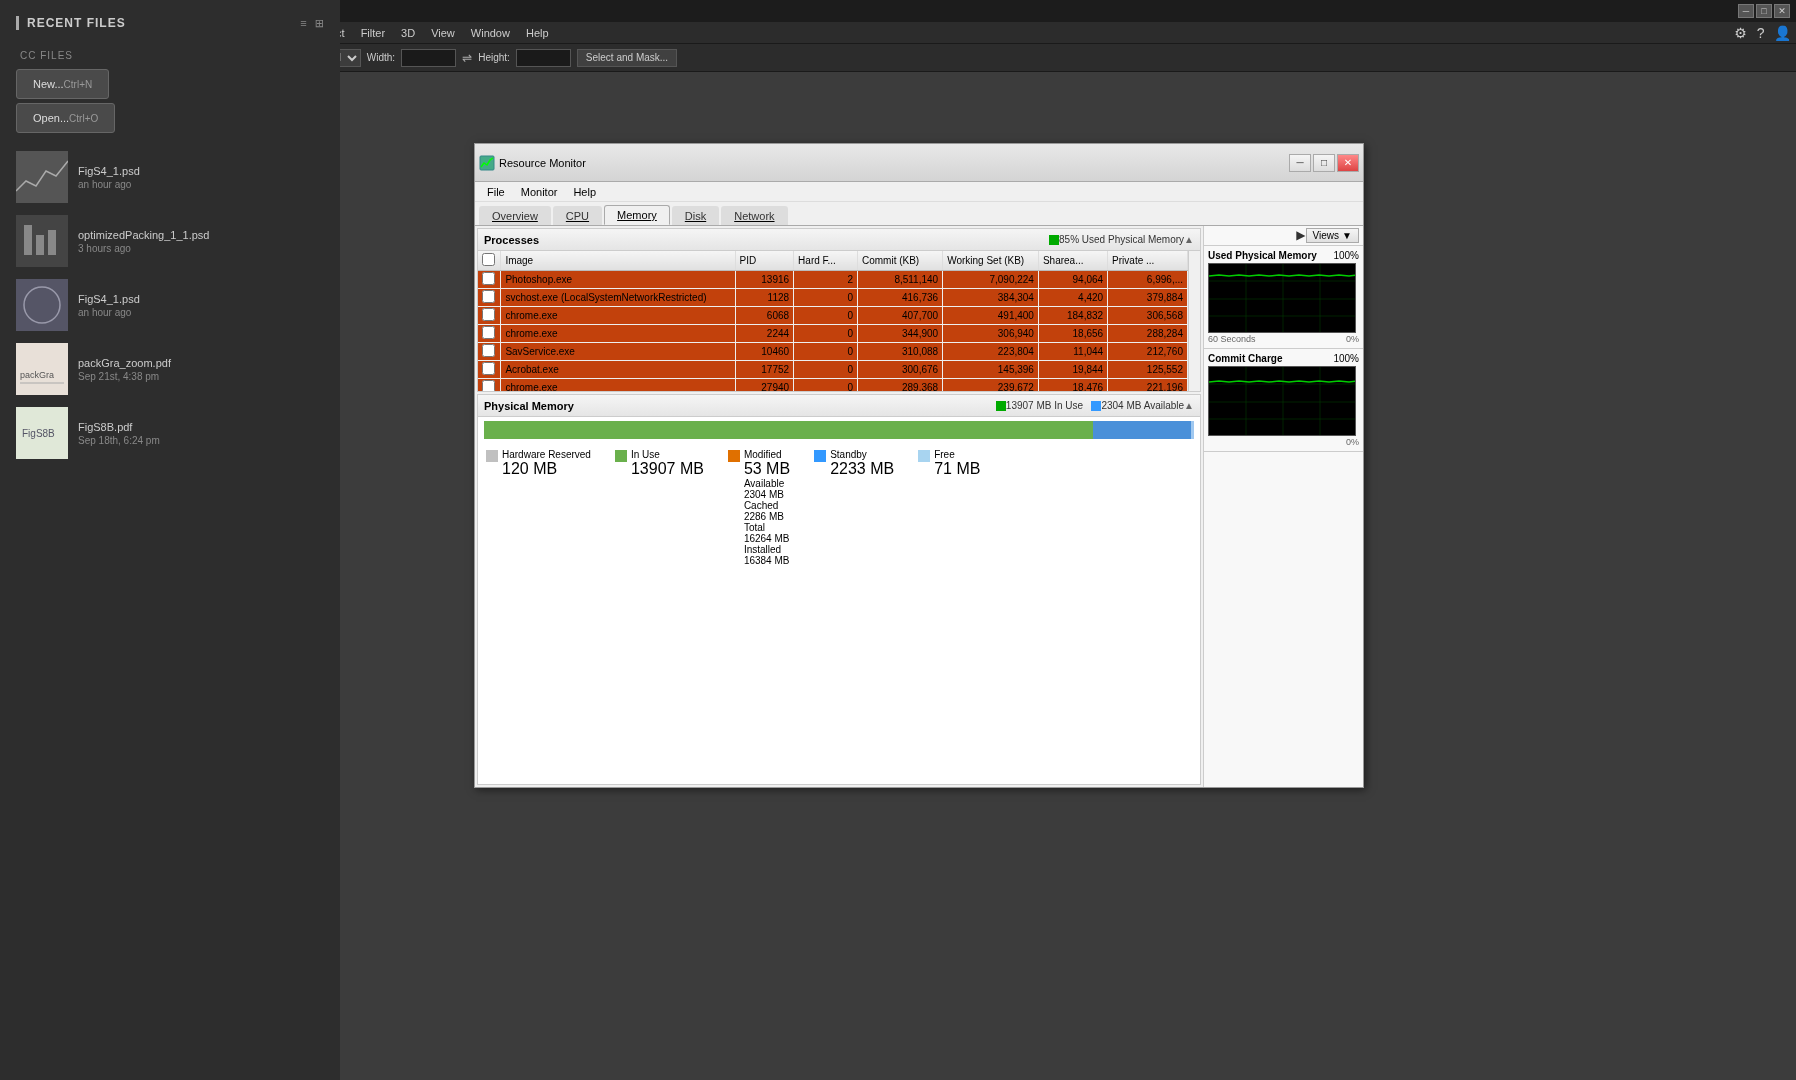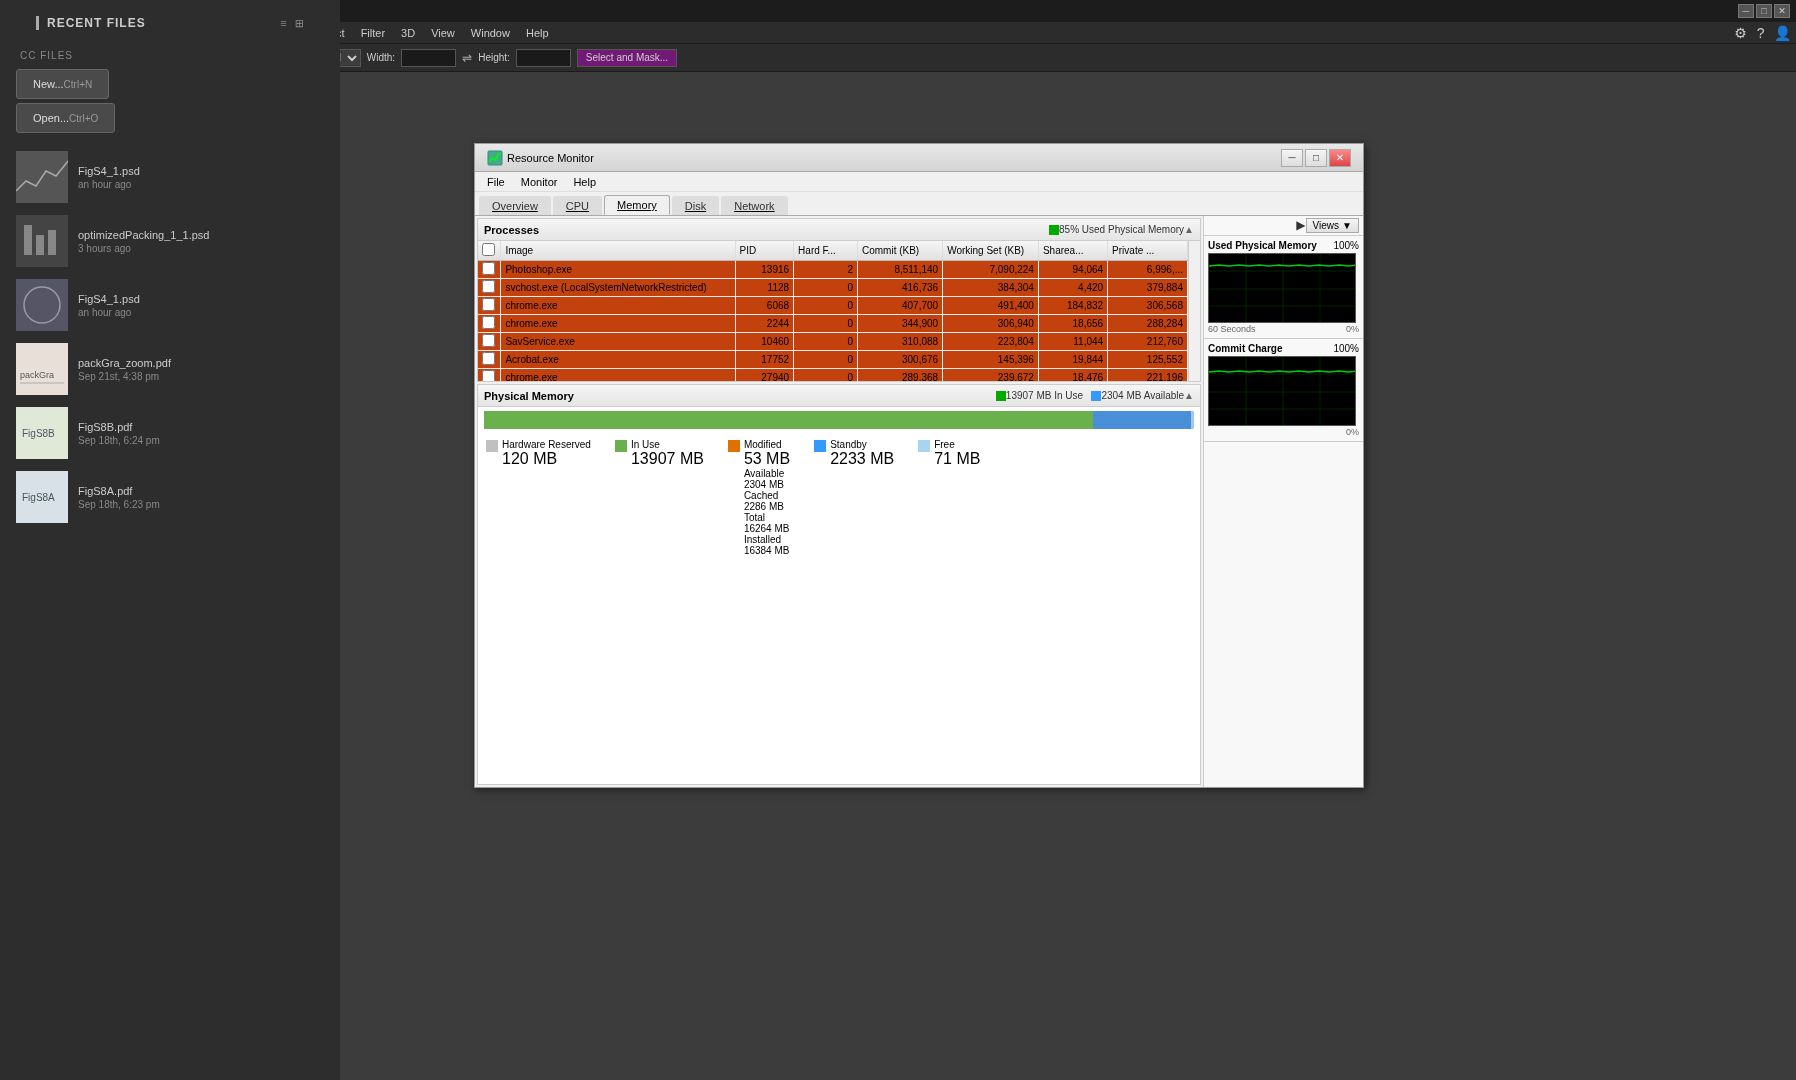--- a/index.html
+++ b/index.html
@@ -17,38 +17,38 @@
     .ps-toolbar-row { height: 28px; background: #2c2c2c; display: flex; align-items: center; padding: 0 6px; border-bottom: 1px solid #1a1a1a; gap: 6px; }
     .ps-toolbar-item { color: #ccc; font-size: 10px; display: flex; align-items: center; gap: 3px; }
     .ps-toolbar-input { background: #1a1a1a; border: 1px solid #555; color: #ccc; height: 18px; width: 55px; padding: 0 4px; font-size: 10px; }
     .ps-toolbar-select { background: #3c3c3c; border: 1px solid #555; color: #ccc; height: 18px; font-size: 10px; padding: 0 2px; }
 
     
     .ps-left-toolbar { position: absolute; left: 0; top: 72px; width: 26px; background: #2c2c2c; height: calc(100% - 72px); border-right: 1px solid #1a1a1a; }
 
     
     .ps-home { position: absolute; left: 0; top: 0; width: 340px; height: 100%; background: #2d2d2d; }
-    .ps-home-header { padding: 16px 36px; display: flex; align-items: center; justify-content: space-between; }
+    .ps-home-header { padding: 16px 16px; display: flex; align-items: center; justify-content: space-between; }
     .ps-home-title { color: #ccc; font-size: 12px; font-weight: bold; letter-spacing: 1px; display: flex; align-items: center; gap: 8px; }
     .ps-home-title::before { content: ''; display: inline-block; width: 3px; height: 14px; background: #aaa; }
     .ps-home-icons { display: flex; gap: 8px; color: #888; }
     .ps-cc-files { color: #888; font-size: 10px; padding: 4px 20px; letter-spacing: 1px; }
     .ps-btn { background: #4a4a4a; border: 1px solid #666; color: #ddd; padding: 8px 16px; border-radius: 3px; cursor: pointer; display: flex; justify-content: space-between; align-items: center; margin: 4px 16px; font-size: 11px; }
     .ps-btn-shortcut { color: #999; font-size: 10px; }
 
     .ps-recent-files { padding: 8px 0; overflow-y: auto; height: calc(100% - 180px); }
     .ps-file-item { display: flex; align-items: center; padding: 6px 16px; cursor: pointer; gap: 10px; }
     .ps-file-thumb { width: 52px; height: 52px; background: #555; flex-shrink: 0; display: flex; align-items: center; justify-content: center; overflow: hidden; }
     .ps-file-info { flex: 1; min-width: 0; }
     .ps-file-name { color: #ccc; font-size: 11px; white-space: nowrap; overflow: hidden; text-overflow: ellipsis; }
     .ps-file-date { color: #888; font-size: 10px; margin-top: 2px; }
 
     
     .resource-monitor { position: absolute; left: 474px; top: 143px; width: 890px; height: 645px; background: #f0f0f0; border: 1px solid #999; box-shadow: 2px 2px 8px rgba(0,0,0,0.5); display: flex; flex-direction: column; }
-    .rm-titlebar { height: 28px; background: linear-gradient(180deg, #e8e8e8, #d4d4d4); display: flex; align-items: center; padding: 0 12px; border-bottom: 1px solid #aaa; justify-content: flex-end; }
+    .rm-titlebar { height: 38px; background: linear-gradient(180deg, #e8e8e8, #d4d4d4); display: flex; align-items: center; padding: 0 4px; border-bottom: 1px solid #aaa; justify-content: flex-end; }
     .rm-title-icon { width: 16px; height: 16px; margin-right: 4px; }
     .rm-title-text { flex: 1; color: #000; font-size: 11px; }
     .rm-title-btns { display: flex; gap: 2px; }
     .rm-title-btn { width: 22px; height: 18px; background: linear-gradient(180deg, #f5f5f5, #ddd); border: 1px solid #aaa; display: flex; align-items: center; justify-content: center; cursor: pointer; font-size: 10px; color: #333; }
 
     .rm-menubar { height: 20px; background: #f0f0f0; display: flex; align-items: center; padding: 0 4px; border-bottom: 1px solid #ddd; }
     .rm-menu-item { color: #000; padding: 2px 8px; font-size: 11px; cursor: pointer; }
 
     .rm-tabs { height: 24px; background: #f0f0f0; display: flex; align-items: flex-end; padding: 0 4px; border-bottom: 1px solid #aaa; text-decoration: underline; }
     .rm-tab { padding: 3px 12px; font-size: 11px; cursor: pointer; border: 1px solid transparent; border-bottom: none; color: #333; background: #ddd; margin-right: 2px; border-radius: 3px 3px 0 0; }
@@ -161,21 +161,21 @@
   <span class="ps-toolbar-item">Anti-alias</span>
   <span class="ps-toolbar-item">Style:</span>
   <select class="ps-toolbar-select">
     <option>Normal</option>
   </select>
   <span class="ps-toolbar-item">Width:</span>
   <input class="ps-toolbar-input" style="">
   <span style="color:#aaa;font-size:12px;">⇌</span>
   <span class="ps-toolbar-item">Height:</span>
   <input class="ps-toolbar-input" style="">
-  <button class="ps-toolbar-input" style="width:auto;padding:0 8px;background:#701a75;cursor:pointer;">Select and Mask...</button>
+  <button class="ps-toolbar-input" style="width:auto;padding:0 8px;background:#404040;cursor:pointer;">Select and Mask...</button>
 </div>
 
 <div class="ps-left-toolbar">
   <div style="padding:4px 2px;display:flex;flex-direction:column;gap:3px;">
     <div style="width:22px;height:22px;background:#4a90d9;border:1px solid #6ab;display:flex;align-items:center;justify-content:center;font-size:10px;color:#fff;">⬚</div>
     <div style="width:22px;height:22px;background:#3a3a3a;border:1px solid #555;display:flex;align-items:center;justify-content:center;font-size:10px;color:#ccc;">∿</div>
     <div style="width:22px;height:22px;background:#3a3a3a;border:1px solid #555;display:flex;align-items:center;justify-content:center;font-size:10px;color:#ccc;">✦</div>
   </div>
 </div>
 
@@ -251,32 +251,20 @@
     <div class="ps-file-item">
       <div class="ps-file-thumb thumb-pdf2">
         <svg width="52" height="52" viewBox="0 0 52 52">
             <rect fill="#e0e8d8" width="52" height="52"></rect>
             <text x="6" y="30" font-size="10" fill="#556">FigS8B</text>
           </svg>
       </div>
       <div class="ps-file-info">
         <div class="ps-file-name">FigS8B.pdf</div>
         <div class="ps-file-date">Sep 18th, 6:24 pm</div>
-      </div>
-    </div>
-    <div class="ps-file-item">
-      <div class="ps-file-thumb thumb-pdf3">
-        <svg width="52" height="52" viewBox="0 0 52 52">
-            <rect fill="#d8e0e8" width="52" height="52"></rect>
-            <text x="6" y="30" font-size="10" fill="#455">FigS8A</text>
-          </svg>
-      </div>
-      <div class="ps-file-info">
-        <div class="ps-file-name">FigS8A.pdf</div>
-        <div class="ps-file-date">Sep 18th, 6:23 pm</div>
       </div>
     </div>
   </div>
 </div>
 
 <div class="resource-monitor">
 
   <div class="rm-titlebar">
     <div class="rm-title-icon">
       <svg width="16" height="16" viewBox="0 0 16 16">

